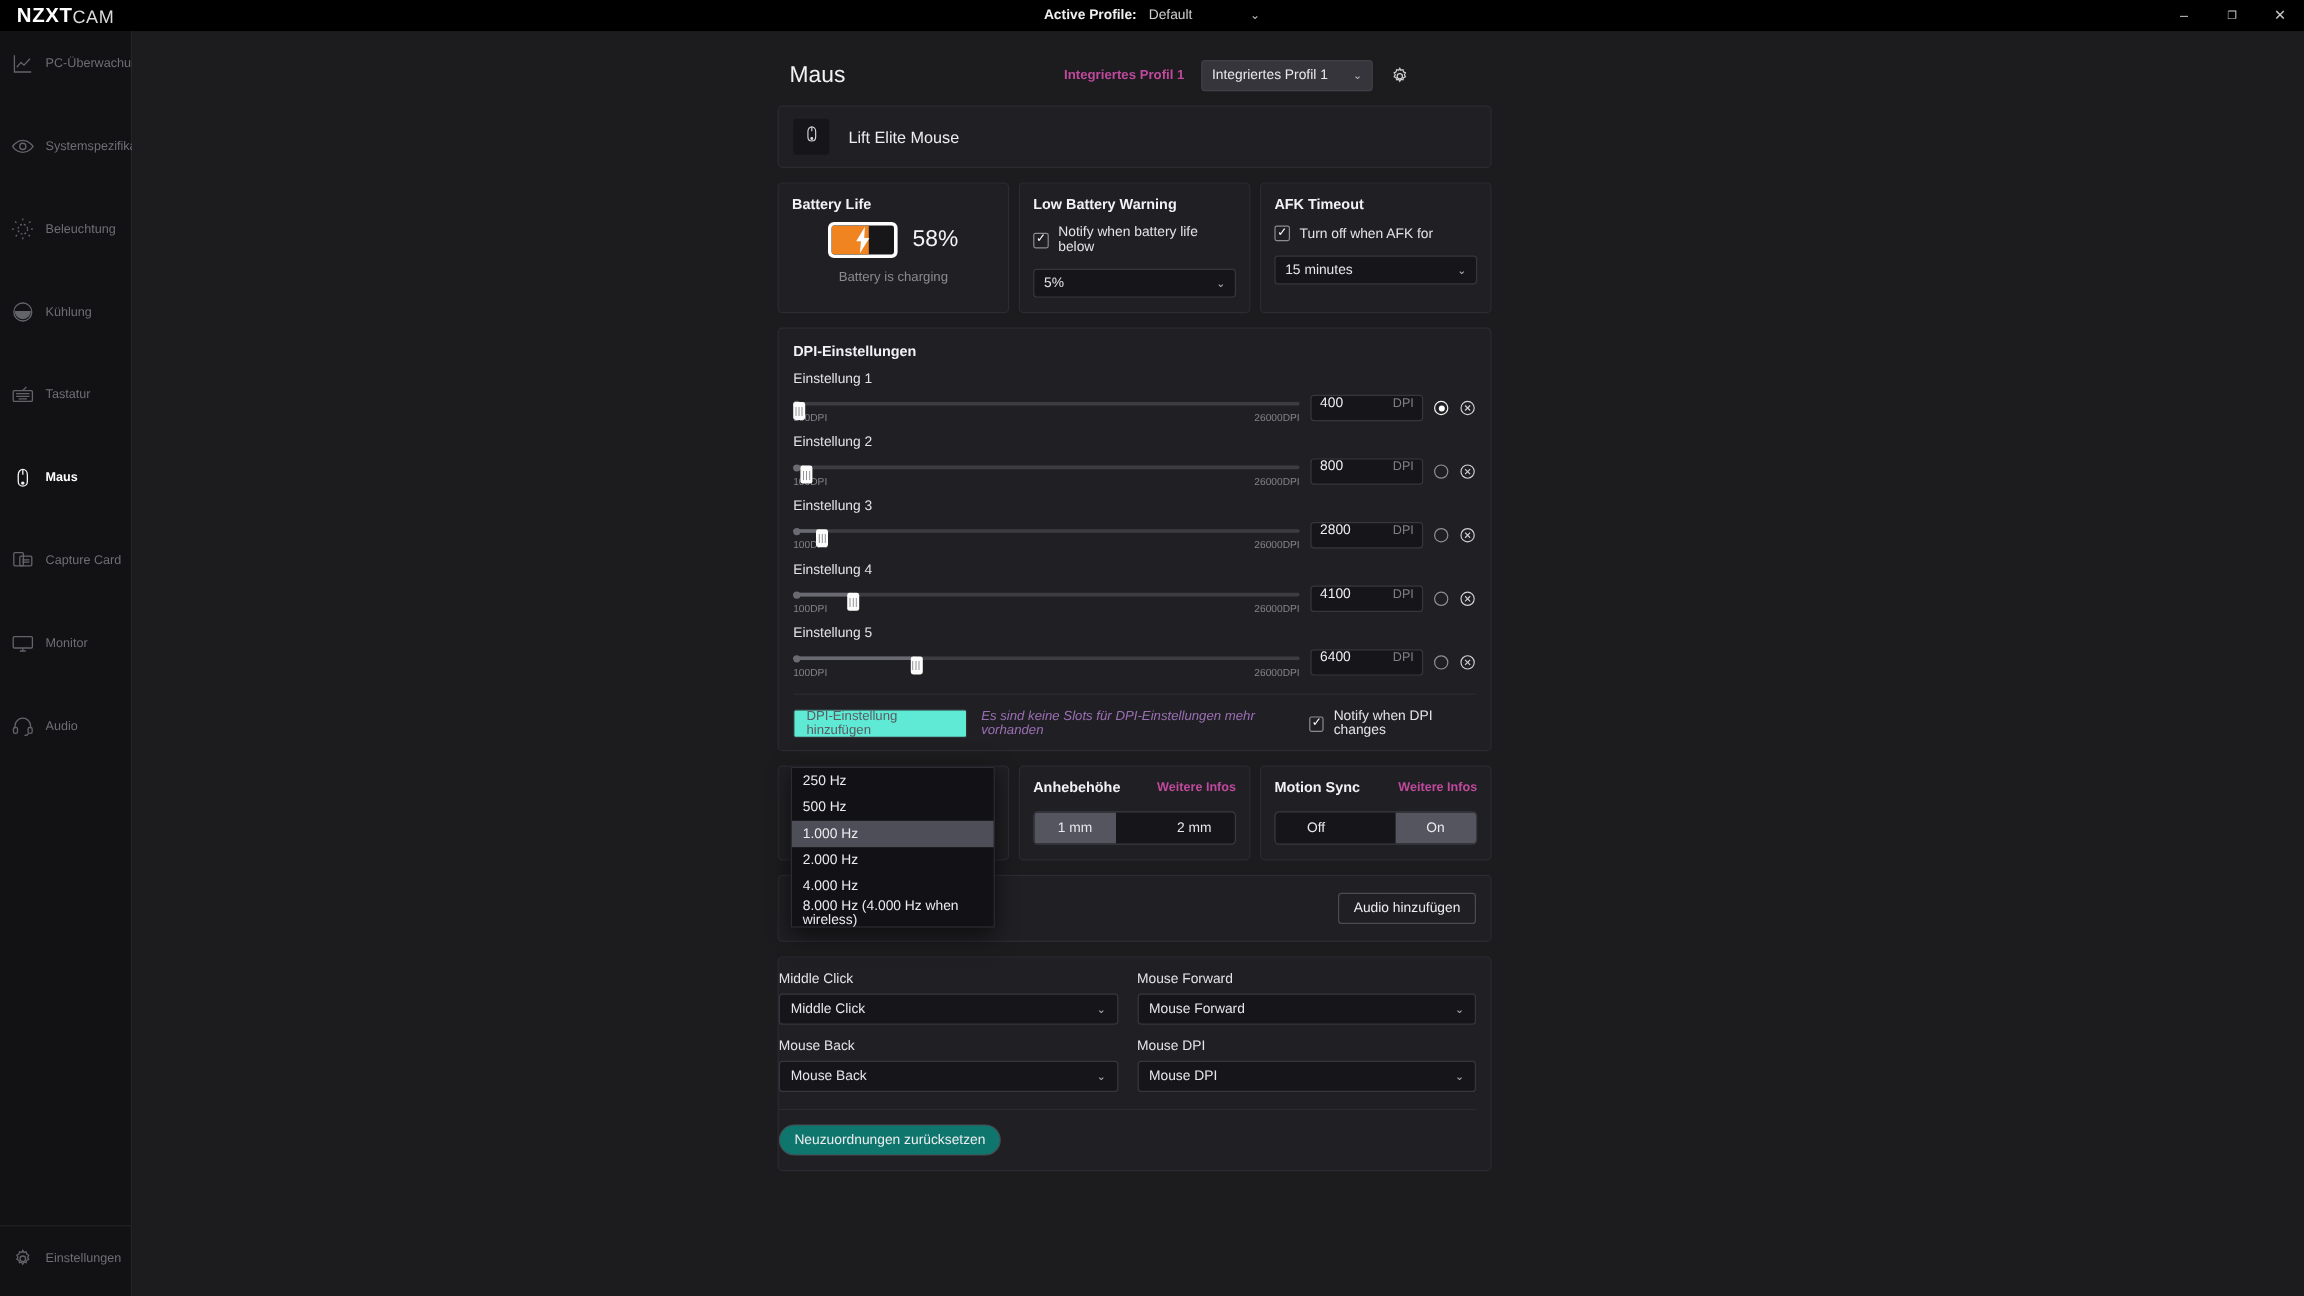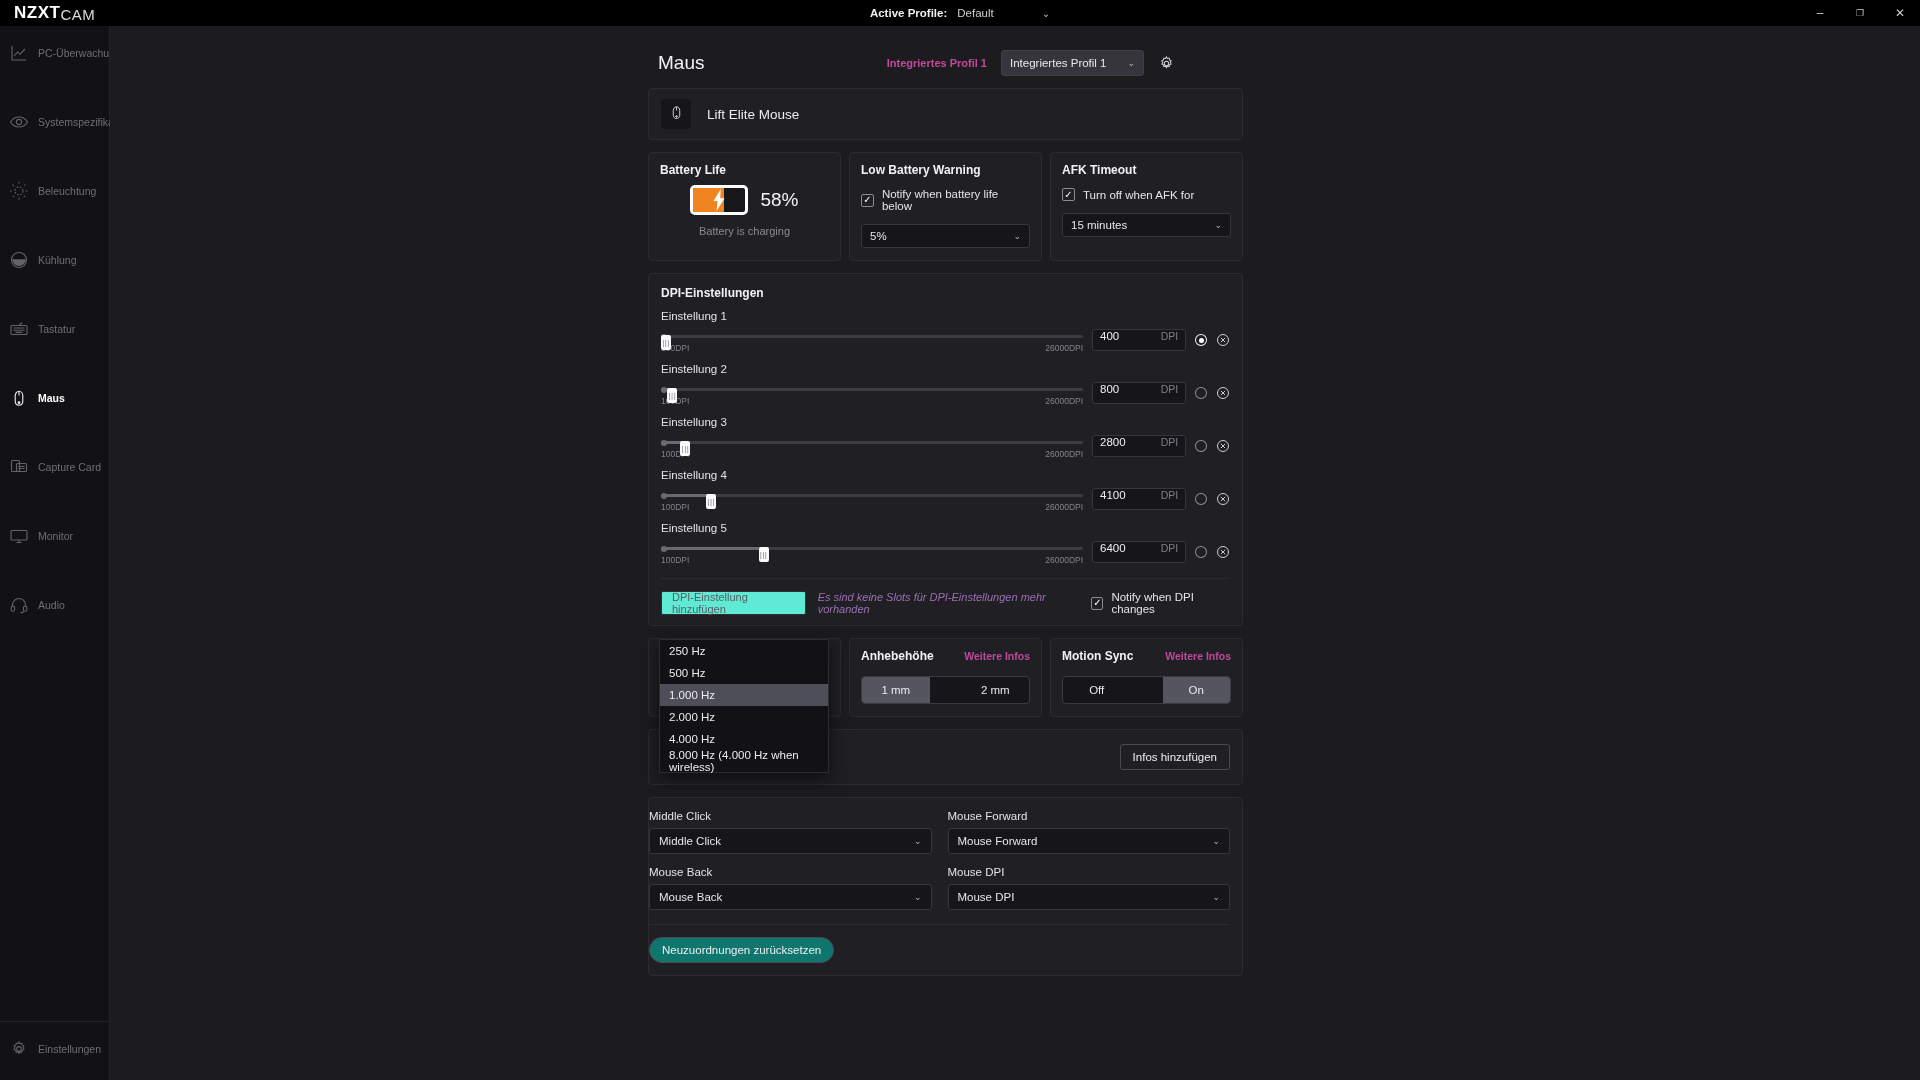--- a/index.html
+++ b/index.html
@@ -617,21 +617,21 @@
             <span class="info-link">Weitere Infos</span>
           </div>
           <div class="seg">
             <div>Off</div>
             <div class="on">On</div>
           </div>
         </div>
       </div>
 
       <div class="card macro-card">
-        <div class="btn-outline">Infos hinzufügen</div>
+        <div class="btn-outline">Audio hinzufügen</div>
       </div>
 
       <div class="card map-card">
         <div class="map-grid" id="map-grid">
             <div>
               <div class="map-lbl">Middle Click</div>
               <div class="map-sel">
                 <span>Middle Click</span>
                 <span class="chev">⌄</span>
               </div>

